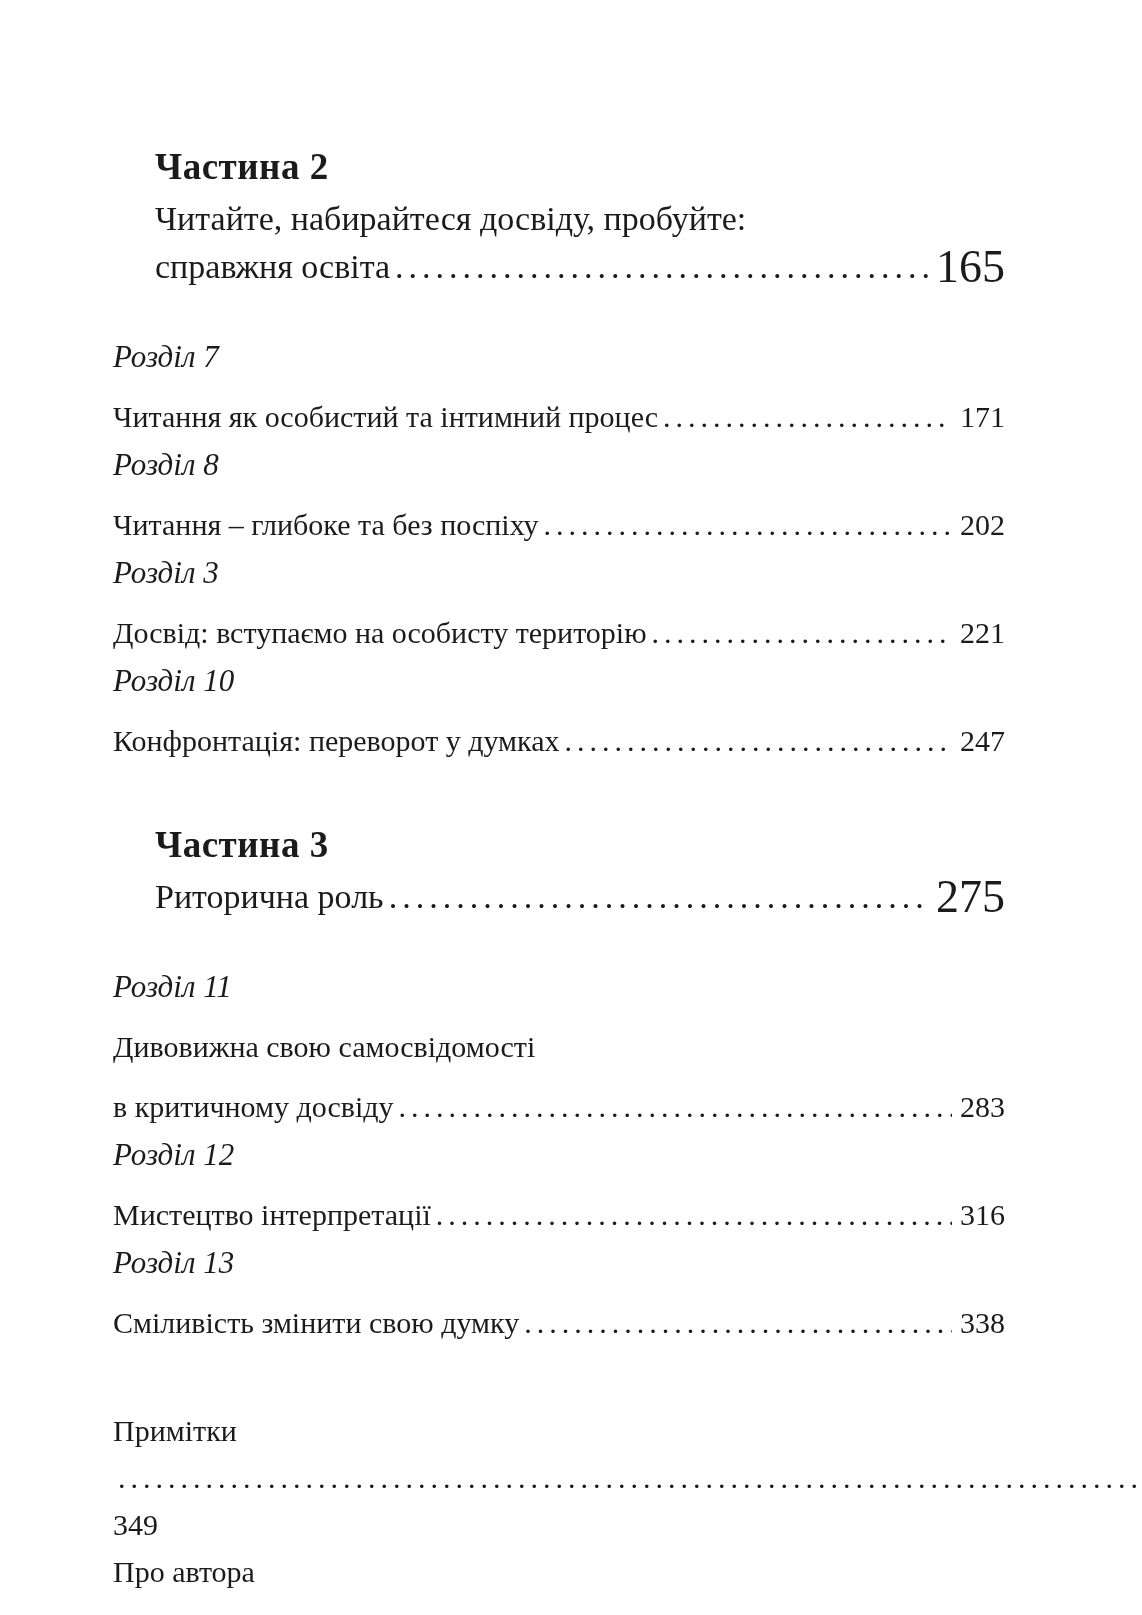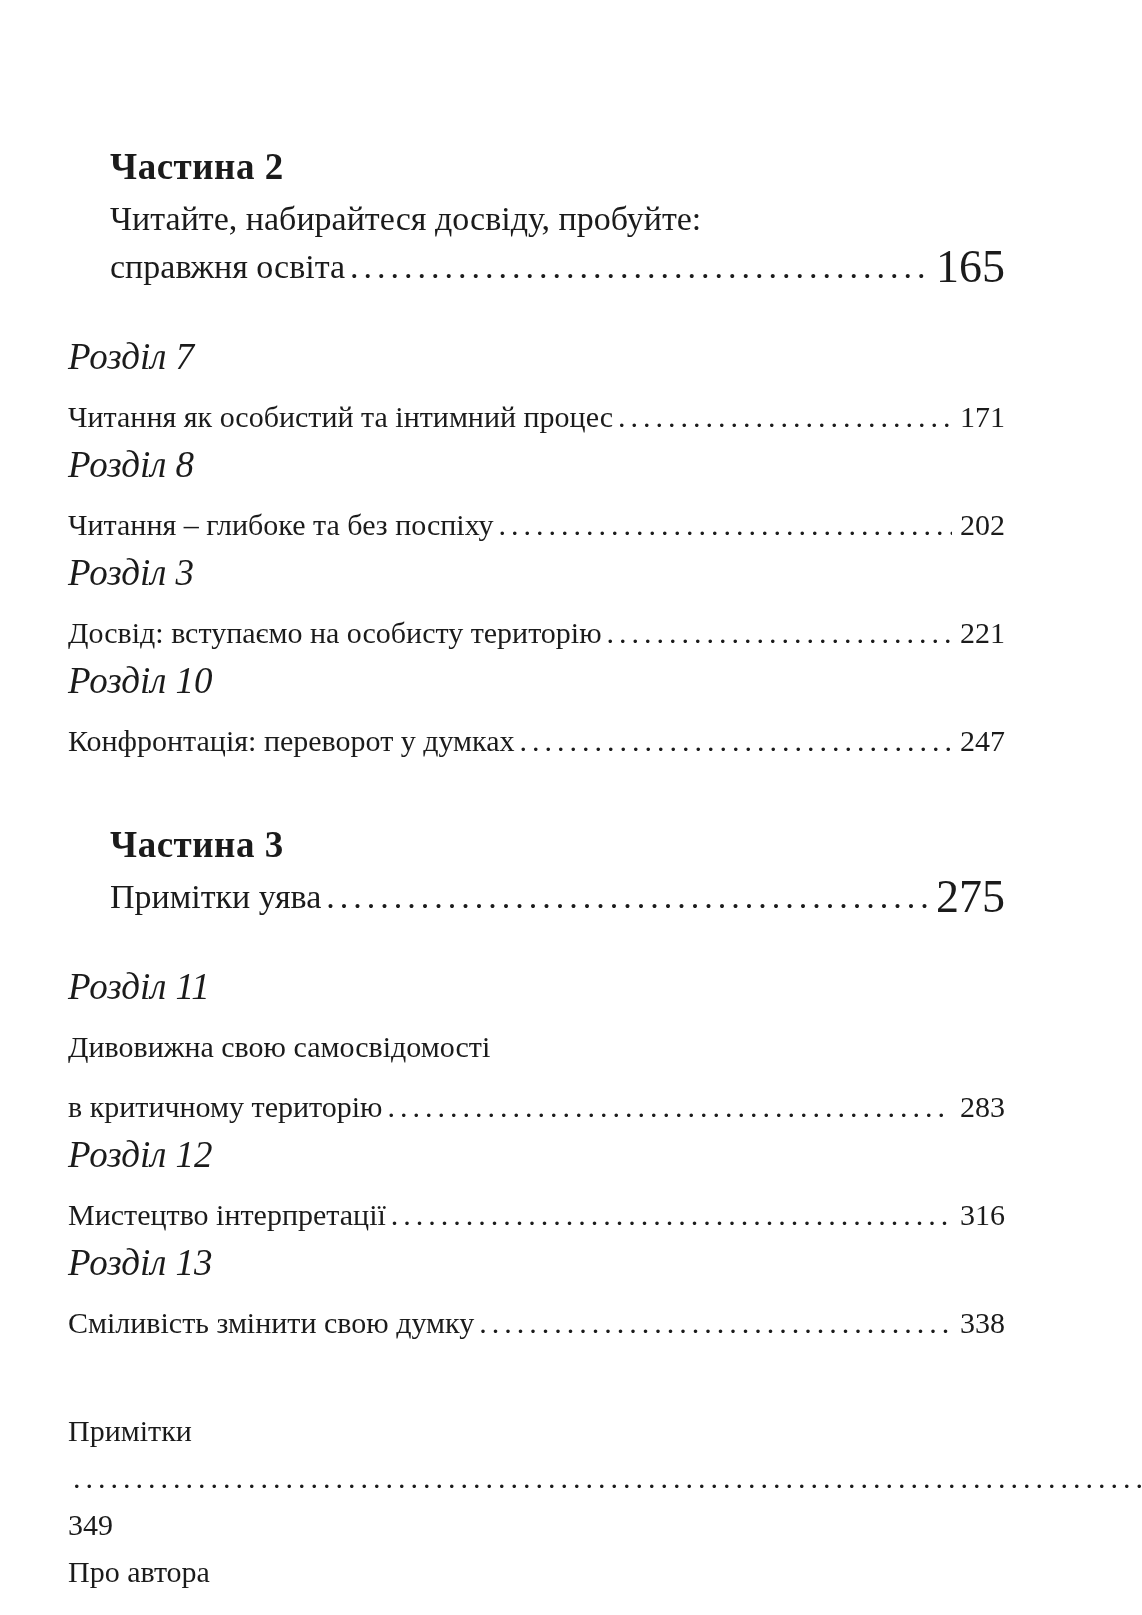--- a/index.html
+++ b/index.html
@@ -6,21 +6,21 @@
     margin: 0;
     padding: 0;
     background: #ffffff;
   }
   .page {
     position: relative;
     width: 1142px;
     height: 1615px;
     background: #ffffff;
     box-sizing: border-box;
-    padding: 145px 137px 0 68px;
+    padding: 145px 137px 0 113px;
     font-family: "Liberation Serif", "DejaVu Serif", serif;
     color: #1b1b1b;
     overflow: hidden;
   }
   
   .part-block {
     margin-left: 42px;
     margin-bottom: 48px;
   }
   .part-heading {
@@ -33,21 +33,21 @@
   .part-title {
     font-size: 34px;
     line-height: 48px;
   }
   
   .chapter-list { margin-bottom: 0; }
   .chapter-list.gap-after { margin-bottom: 64px; }
   .toc-entry { margin-bottom: 12px; }
   .chapter-label {
     font-style: italic;
-    font-size: 37px;
+    font-size: 31px;
     line-height: 36px;
     margin-bottom: 10px;
   }
   .chapter-title {
     font-size: 30px;
     line-height: 36px;
     margin-top: 24px;
   }
   
   .toc-line {
@@ -127,33 +127,33 @@
         <span class="dots"></span>
         <span class="page-num">247</span>
       </div>
     </div>
 
   </section>
 
   <section class="part-block">
     <h2 class="part-heading">Частина 3</h2>
     <div class="toc-line part-title">
-      <span class="title-text">Примітки уява</span>
+      <span class="title-text">Риторична роль</span>
       <span class="dots"></span>
       <span class="page-num">275</span>
     </div>
   </section>
 
   <section class="chapter-list">
 
     <div class="toc-entry">
       <div class="chapter-label">Розділ 11</div>
       <div class="chapter-title">Дивовижна свою самосвідомості</div>
       <div class="toc-line chapter-title">
-        <span class="title-text">в критичному територію</span>
+        <span class="title-text">в критичному досвіду</span>
         <span class="dots"></span>
         <span class="page-num">283</span>
       </div>
     </div>
 
     <div class="toc-entry">
       <div class="chapter-label">Розділ 12</div>
       <div class="toc-line chapter-title">
         <span class="title-text">Мистецтво інтерпретації</span>
         <span class="dots"></span>

